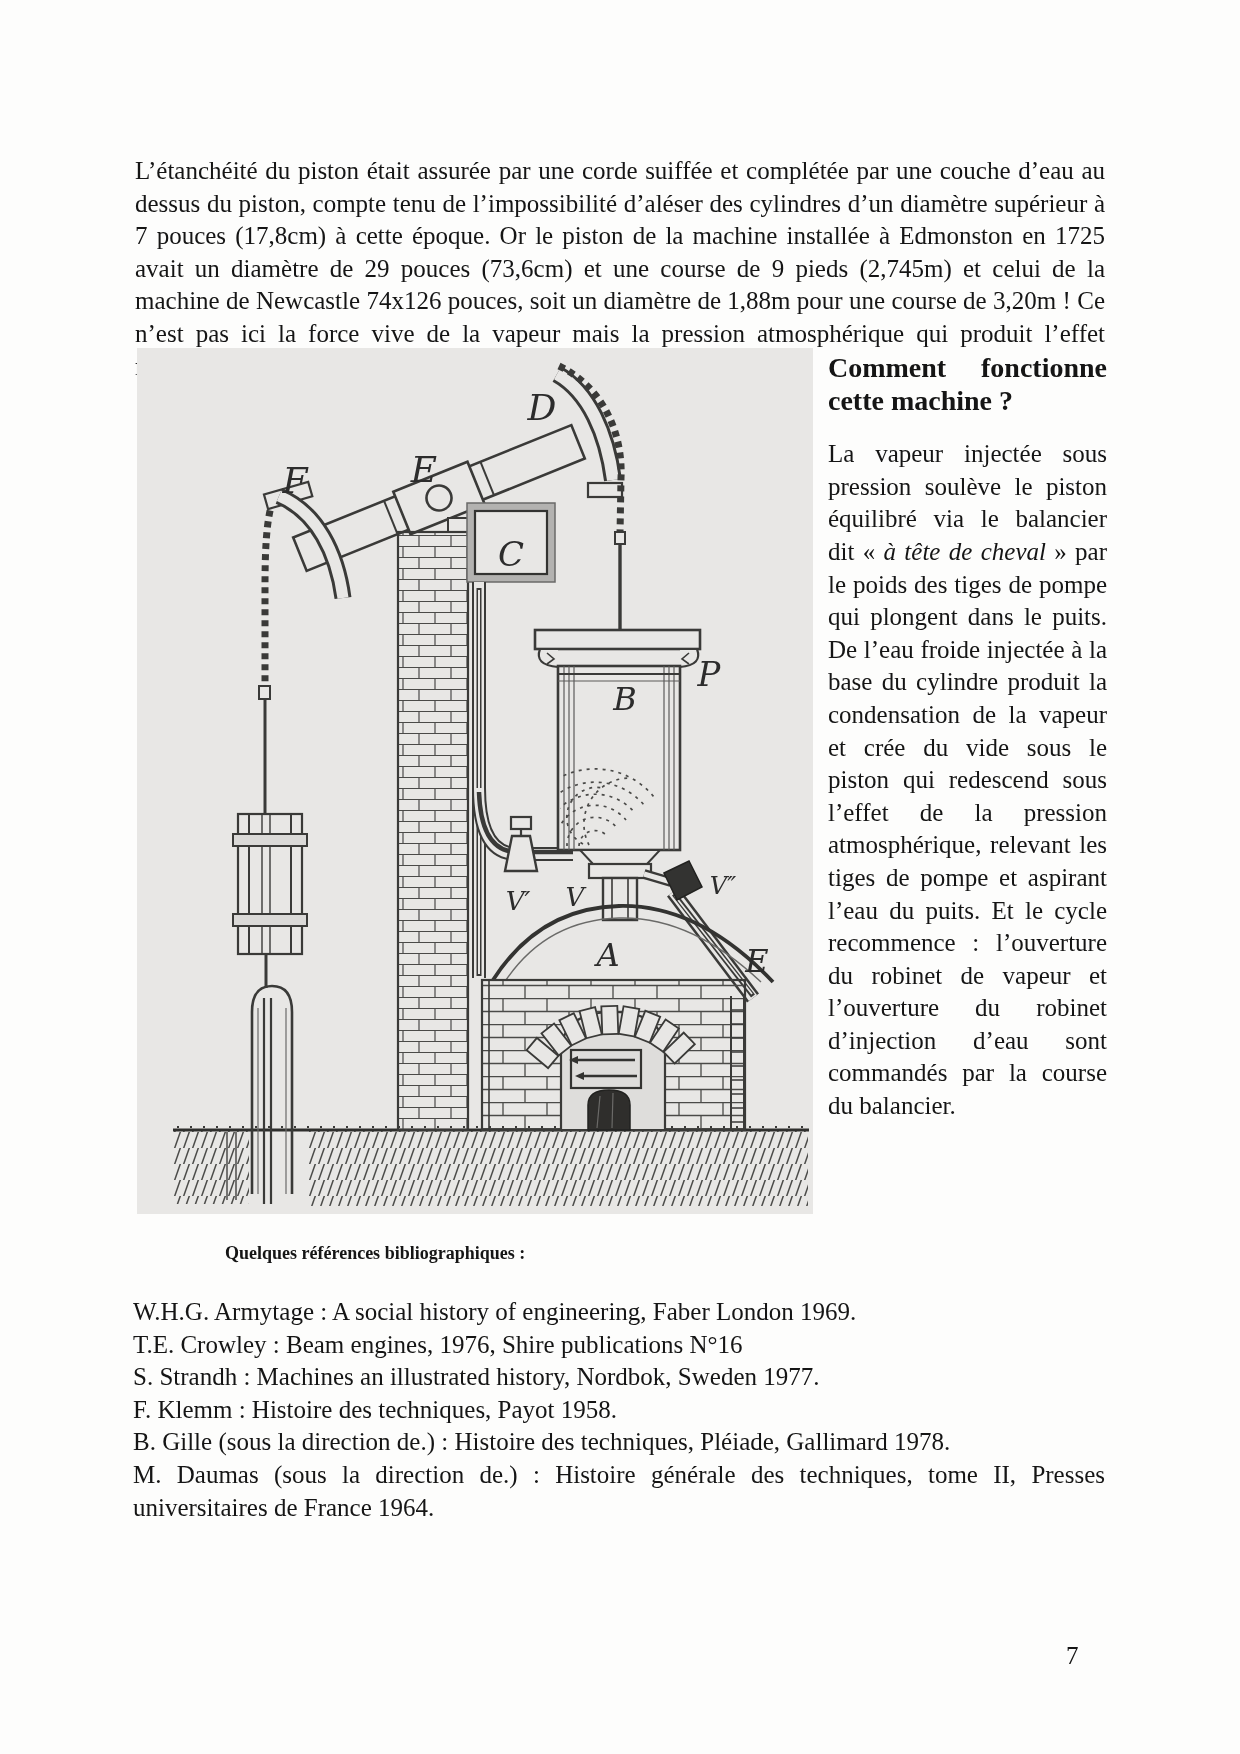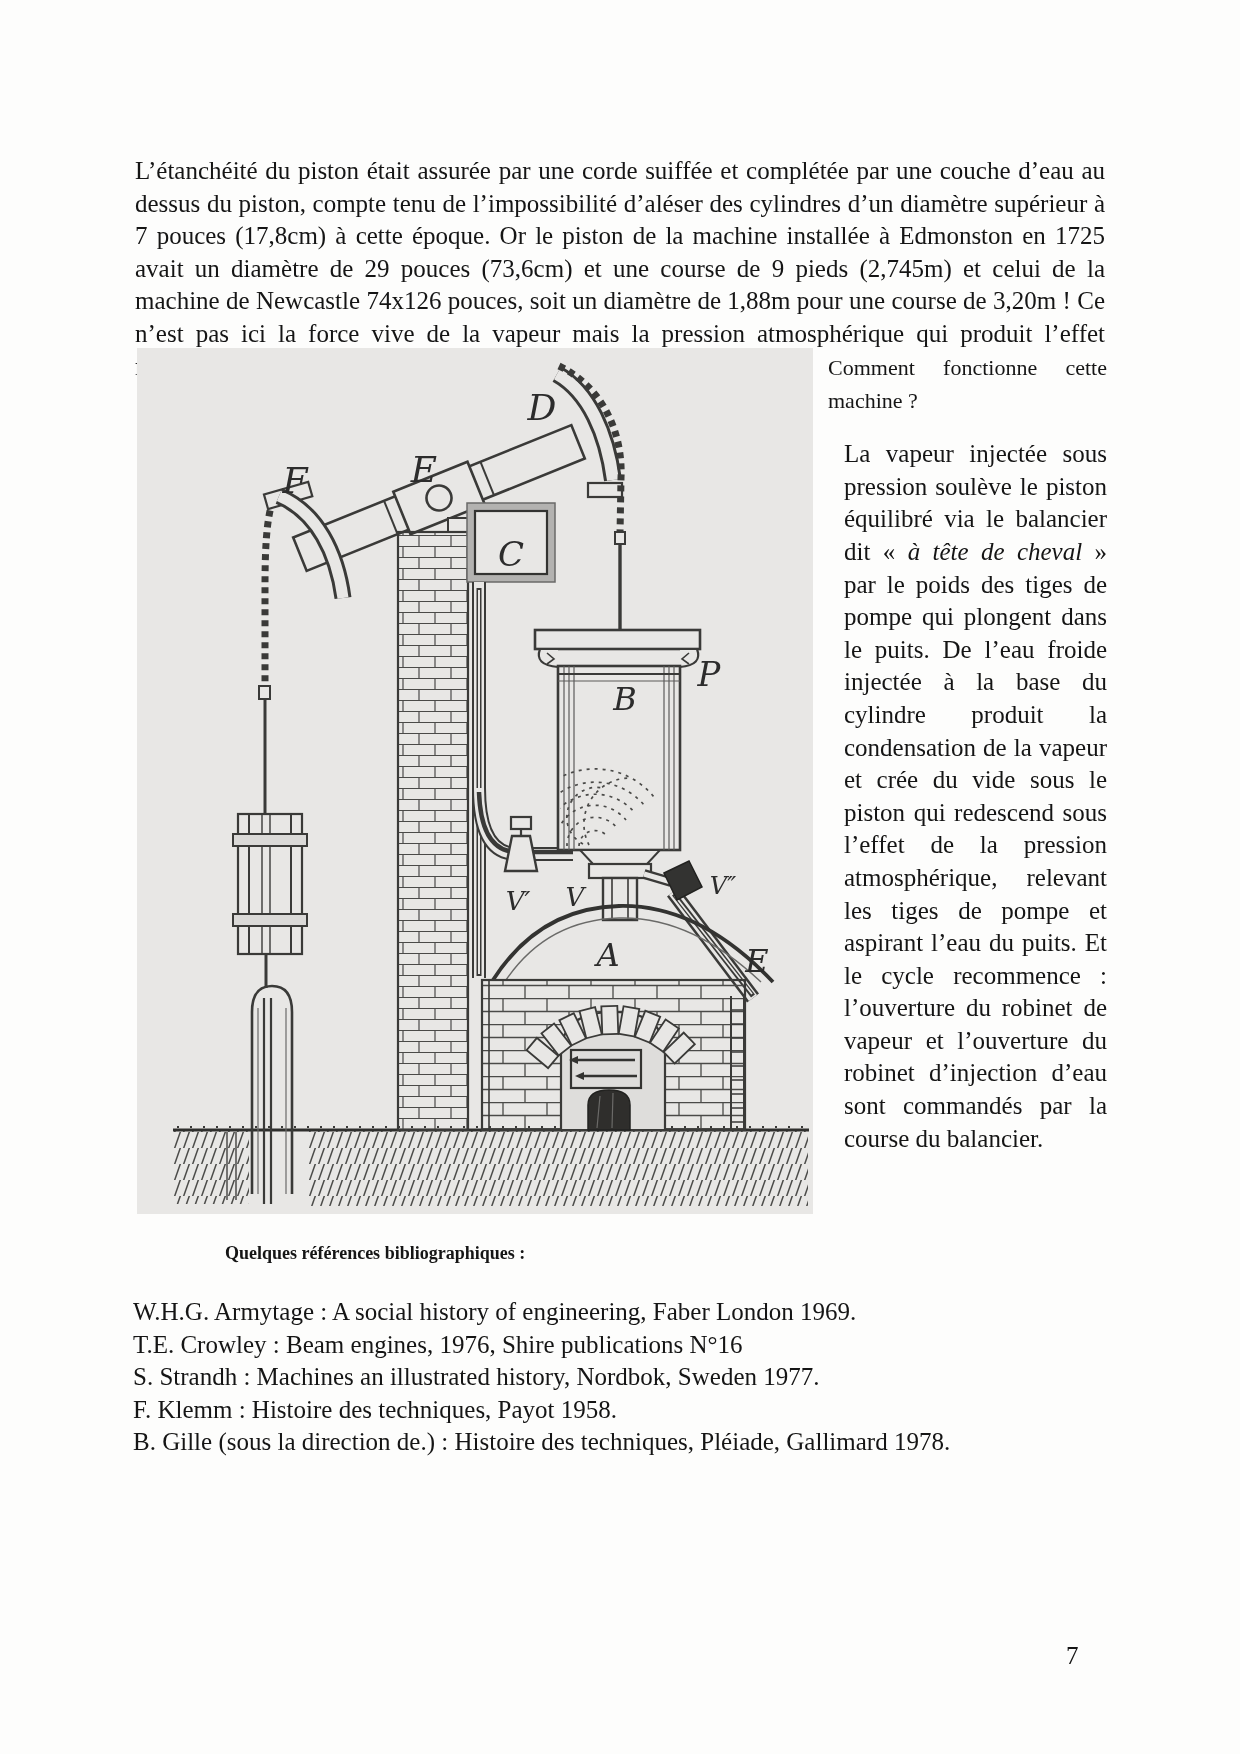--- a/index.html
+++ b/index.html
@@ -5,22 +5,22 @@
   html,body{margin:0;padding:0;background:#9a9a9a;}
   #page{
     position:relative;width:1240px;height:1754px;background:#fdfdfc;
     font-family:"Liberation Serif","DejaVu Serif",serif;color:#151515;
     margin:0 auto;overflow:hidden;
   }
   .body-text{font-size:25px;line-height:32.6px;text-align:justify;}
   #para1{position:absolute;left:135px;top:130px;width:970px;}
   #figure-wrap{position:absolute;left:137px;top:348px;width:676px;height:866px;background:#e8e7e5;}
   #right-col{position:absolute;left:828px;top:352px;width:279px;}
-  #right-col h3{margin:0;font-size:22px;line-height:32.6px;font-weight:normal;text-align:justify;}
-  #right-col p{margin:21px 0 0 16px;}
+  #right-col h3{margin:0;font-size:28px;line-height:32.6px;font-weight:bold;text-align:justify;}
+  #right-col p{margin:21px 0 0 0;}
   #biblio-heading{position:absolute;left:225px;top:1243px;font-size:18px;font-weight:bold;}
   #biblio{position:absolute;left:133px;top:1296px;width:972px;}
   #biblio .bib-entry{font-size:25px;line-height:32.6px;text-align:justify;}
   #page-number{position:absolute;left:1066px;top:1642px;font-size:25px;}
   .fig-label{font-family:"DejaVu Serif","Liberation Serif",serif;font-style:italic;fill:#2c2c2c;}
 </style>
 </head>
 <body>
 
 <div id="page">
@@ -236,17 +236,18 @@
 
   <div id="biblio-heading">Quelques références bibliographiques :</div>
 
   <div id="biblio">
 
       <div class="bib-entry">W.H.G. Armytage : A social history of engineering, Faber London 1969.</div>
       <div class="bib-entry">T.E. Crowley : Beam engines, 1976, Shire publications N°16</div>
       <div class="bib-entry">S. Strandh : Machines an illustrated history, Nordbok, Sweden 1977.</div>
       <div class="bib-entry">F. Klemm : Histoire des techniques, Payot 1958.</div>
       <div class="bib-entry">B. Gille (sous la direction de.) : Histoire des techniques, Pléiade, Gallimard 1978.</div>
+      <div class="bib-entry">M. Daumas (sous la direction de.) : Histoire générale des techniques, tome II, Presses universitaires de France 1964.</div>
     </div>
 
   <div id="page-number">7</div>
 
 </div>
 
 </body></html>

